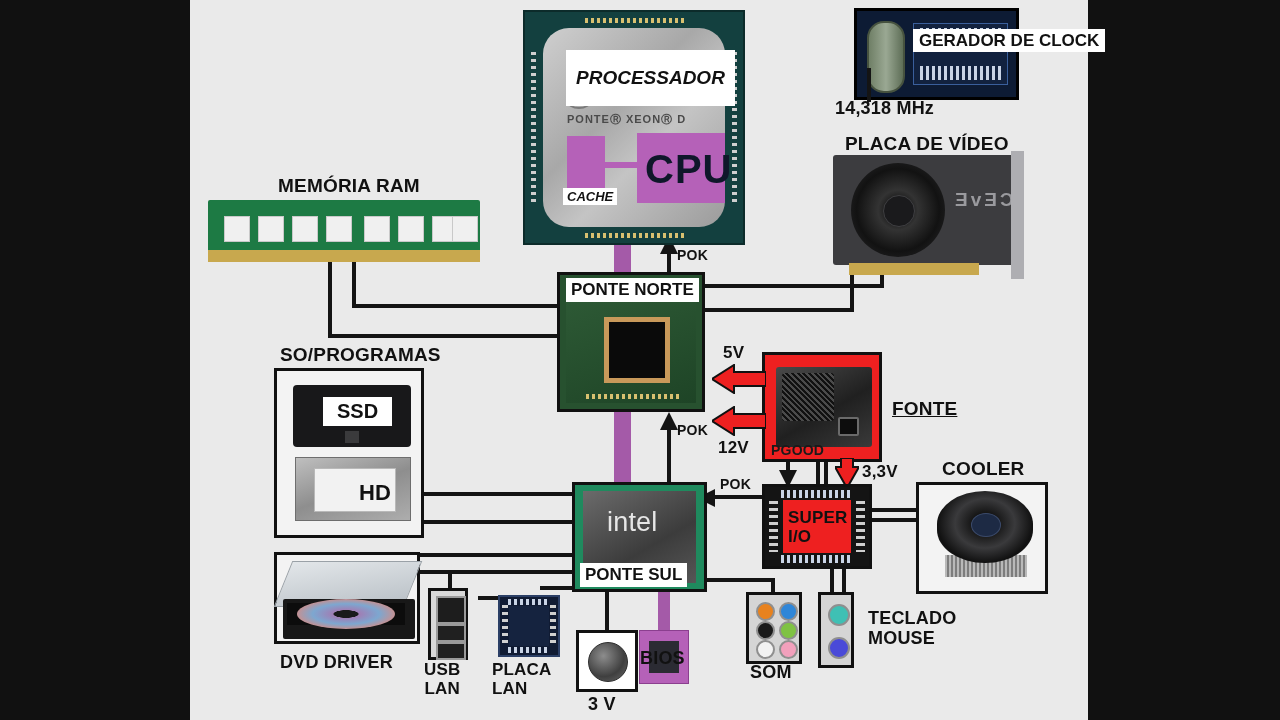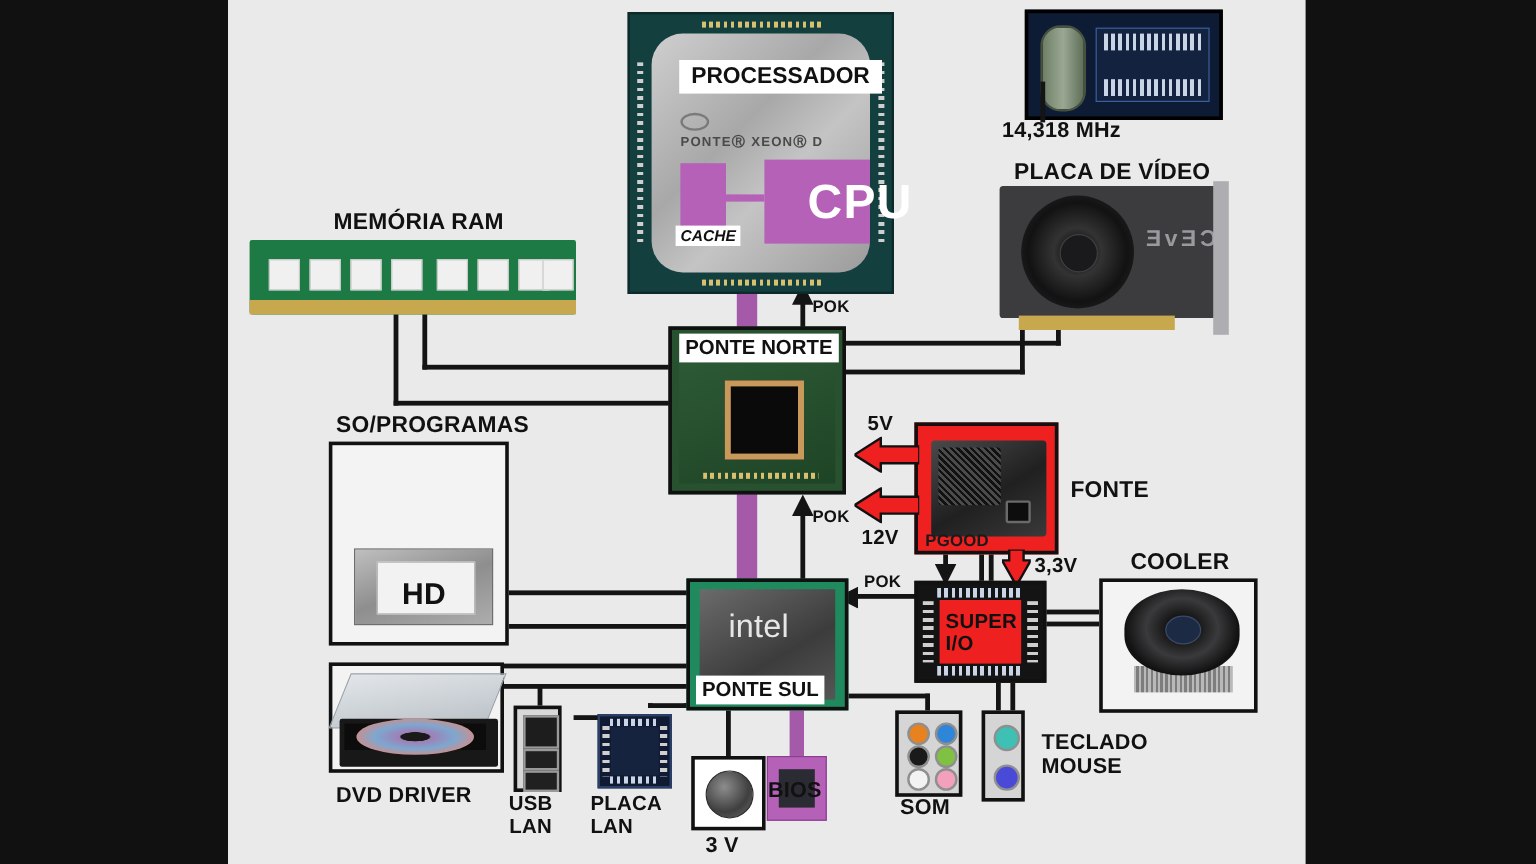--- a/index.html
+++ b/index.html
@@ -168,33 +168,35 @@
       <div class="pinrow" style="left:60px;top:6px;width:100px;height:5px;"></div>
       <div class="pinrow" style="left:60px;bottom:5px;width:100px;height:5px;"></div>
       <div class="padcol" style="left:6px;top:40px;width:5px;height:150px;"></div>
       <div class="padcol" style="right:6px;top:40px;width:5px;height:150px;"></div>
       <div id="cpu-die">
         <div style="position:absolute;left:24px;top:66px;width:20px;height:11px;border:2px solid #7a7a7a;border-radius:50%;"></div>
         <div class="lbl" style="left:24px;top:85px;font-size:11px;color:#4a4a4a;letter-spacing:1px;font-weight:600;">PONTEⓇ XEONⓇ D</div>
         <div id="cpu-cache"></div>
         <div id="cpu-link"></div>
         <div id="cpu-core">
-          <div class="lbl" style="left:8px;top:14px;font-size:40px;color:#ffffff;letter-spacing:1px;margin-left:28px;">CPU</div>
+          <div class="lbl" style="left:8px;top:14px;font-size:40px;color:#0f172a;letter-spacing:1px;">CPU</div>
         </div>
         <div class="whitetag" style="left:20px;top:160px;font-size:13px;padding:1px 4px;font-style:italic;">CACHE</div>
       </div>
-      <div class="whitetag" style="left:41px;top:38px;font-size:19px;padding:3px 10px;">PROCESSADOR</div>
+      <div class="whitetag" style="left:41px;top:38px;font-size:19px;padding:17px 10px;font-style:italic;">PROCESSADOR</div>
     </div>
 
     <div id="clock-box">
       <div id="xtal"></div>
       <div id="clock-ic">
         <div class="icleg" style="left:6px;top:4px;right:6px;height:14px;"></div>
         <div class="icleg" style="left:6px;bottom:4px;right:6px;height:14px;"></div>
       </div>
+      <div class="whitetag" style="left:56px;top:18px;font-size:17px;padding:2px 6px;line-height:1.12;">GERADOR
+DE CLOCK</div>
     </div>
     <div class="wire" style="left:677px;top:68px;width:4px;height:34px;"></div>
     <div class="lbl" style="left:645px;top:98px;font-size:18px;">14,318 MHz</div>
 
     <div class="lbl" style="left:655px;top:133px;font-size:19px;">PLACA DE VÍDEO</div>
     <div id="gpu">
       <div id="gpu-fanhub"></div>
       <div id="gpu-fancap"></div>
       <div class="lbl" style="left:122px;top:34px;font-size:19px;color:#9a9a9e;letter-spacing:3px;">ƎᴠƎƆ</div>
       <div id="gpu-pcie"></div>
@@ -227,21 +229,21 @@
     <div class="lbl" style="left:487px;top:423px;font-size:14px;">POK</div>
     <div class="lbl" style="left:530px;top:477px;font-size:14px;">POK</div>
 
     <div id="psu">
       <div id="psu-body">
         <div id="psu-grill"></div>
         <div id="psu-iec"></div>
       </div>
       <div class="lbl" style="left:6px;top:88px;font-size:14px;color:#1a1a1a;">PGOOD</div>
     </div>
-    <div class="lbl" style="left:702px;top:398px;font-size:19px;">FONTE</div>
+    <div class="lbl" style="left:702px;top:398px;font-size:19px;text-decoration:underline;">FONTE</div>
 
     <div class="lbl" style="left:533px;top:343px;font-size:17px;">5V</div>
     <div class="ar" style="left:522px;top:364px;">
       <svg width="54" height="30" viewBox="0 0 54 30">
           <polygon points="0,15 22,1 22,8 54,8 54,22 22,22 22,29" fill="#ee2020" stroke="#111" stroke-width="2"></polygon>
         </svg>
     </div>
 
     <div class="ar" style="left:522px;top:406px;">
       <svg width="54" height="30" viewBox="0 0 54 30">
@@ -270,23 +272,27 @@
       <div class="padcol" style="left:4px;top:14px;width:9px;bottom:14px;"></div>
       <div class="padcol" style="right:4px;top:14px;width:9px;bottom:14px;"></div>
       <div id="sio-core">
         <div class="lbl" style="left:5px;top:8px;font-size:17px;color:#111;">SUPER
 I/O</div>
       </div>
     </div>
 
     <div class="lbl" style="left:90px;top:344px;font-size:19px;">SO/PROGRAMAS</div>
     <div class="box" style="left:84px;top:368px;width:150px;height:170px;">
+      <div id="ssd">
+        <div class="whitetag" style="left:30px;top:12px;font-size:20px;padding:3px 14px;">SSD</div>
+        <div id="ssd-sq"></div>
+      </div>
       <div id="hd">
         <div id="hd-lab">
-          <div class="lbl" style="left:20px;top:12px;font-size:25px;">HD</div>
+          <div class="lbl" style="left:44px;top:12px;font-size:22px;">HD</div>
         </div>
       </div>
     </div>
 
     <div class="box" style="left:84px;top:552px;width:146px;height:92px;">
       <div id="dvd-top"></div>
       <div id="dvd-front"></div>
       <div id="dvd-tray"></div>
       <div id="disc"></div>
     </div>

